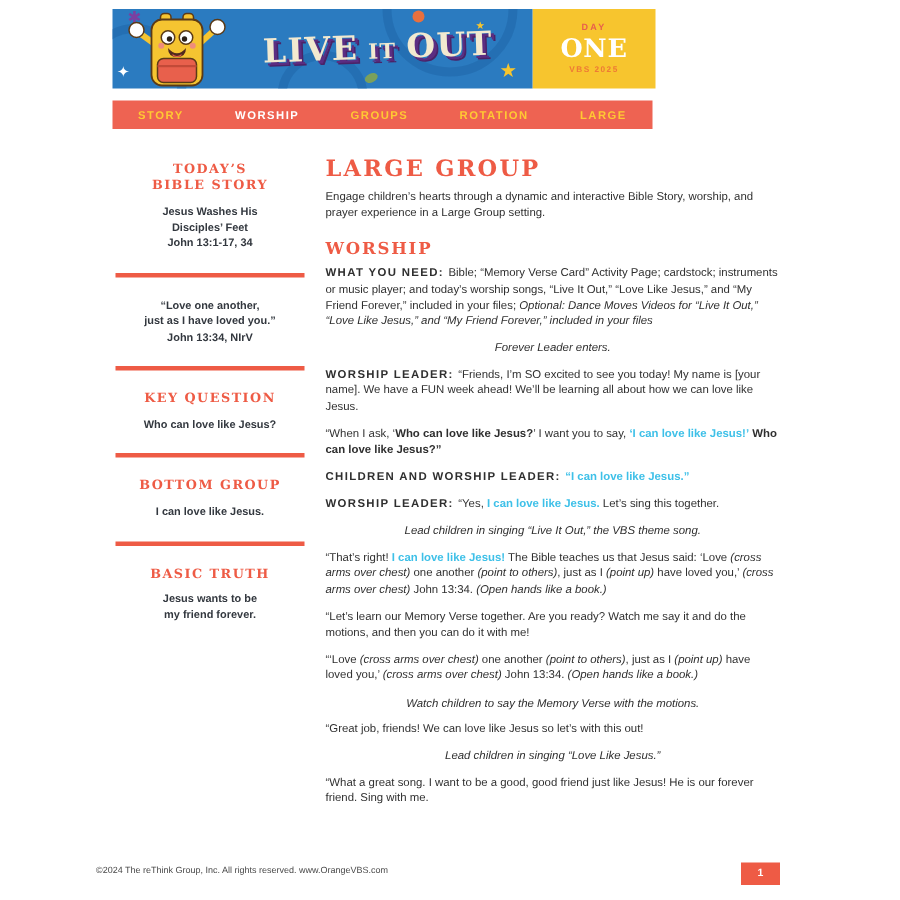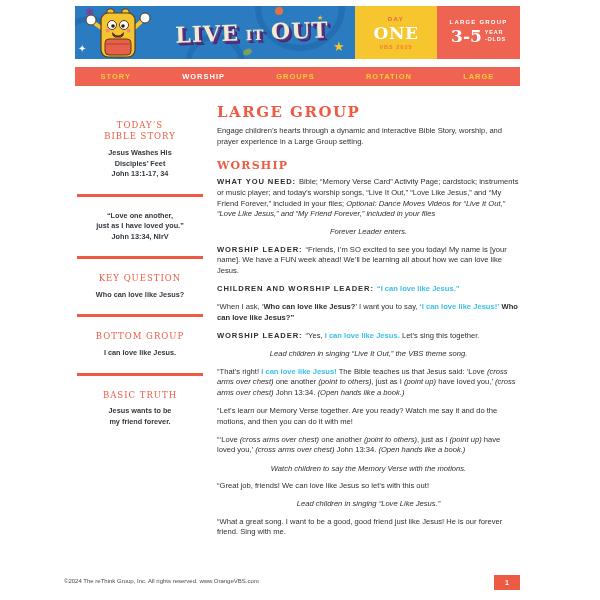--- a/index.html
+++ b/index.html
@@ -33,30 +33,30 @@
   .banner-yellow .val { font-family:"DejaVu Serif", serif; font-weight:bold; font-size:17px; color:#ffffff; letter-spacing:.5px; }
   .banner-yellow .sub { font-size:5.5px; font-weight:bold; letter-spacing:1px; color:#ee7a35; }
 
   .banner-red { width:83px; height:53px; background:#ee6352; display:flex; flex-direction:column; align-items:center; justify-content:center; gap:1px; color:#fff; }
   .banner-red .lbl { font-size:6px; font-weight:bold; letter-spacing:1.2px; }
   .banner-red .valrow { display:flex; align-items:center; gap:3px; }
   .banner-red .val { font-family:"DejaVu Serif", serif; font-weight:bold; font-size:17px; }
   .banner-red .yearolds { display:flex; flex-direction:column; font-size:5.5px; font-weight:bold; letter-spacing:.8px; line-height:1.3; }
 
   
-  .nav { position:absolute; left:75px; top:67px; width:445px; height:19px; background:#ee6352;
+  .nav { position:absolute; left:75px; top:67px; width:360px; height:19px; background:#ee6352;
          display:flex; align-items:center; justify-content:space-around; }
   .nav-item { font-size:7.5px; font-weight:bold; letter-spacing:1px; color:#ffc933; cursor:pointer; }
   .nav-item.active { color:#ffffff; }
 
   
   .columns { position:absolute; left:75px; top:103px; width:445px; display:flex; }
   .sidebar { width:130px; padding-top:5px; text-align:center; }
-  .sb-title { font-family:"DejaVu Serif", serif; font-weight:normal; font-size:8.5px; letter-spacing:1px;
-              color:#ee5b45; line-height:1.35; margin-bottom:5px;margin-top:12px; }
+  .sb-title { font-family:"DejaVu Serif", serif; font-weight:bold; font-size:8.5px; letter-spacing:1px;
+              color:#ee5b45; line-height:1.35; margin-bottom:5px; }
   .sb-body { font-size:7.3px; font-weight:bold; color:#33383f; line-height:1.45; white-space:pre-line; }
   .sb-divider { height:3px; background:#ee5b45; margin:14px 2px 14px 2px; }
 
   .main { width:303px; margin-left:12px; }
   .main-title { font-family:"DejaVu Serif", serif; font-weight:bold; font-size:15px; letter-spacing:1.5px;
                 color:#ee5b45; margin-bottom:5px; }
   .intro { font-size:7.6px; color:#2f2f2f; line-height:1.4; margin-bottom:12px; }
   .section-title { font-family:"DejaVu Serif", serif; font-weight:bold; font-size:11px; letter-spacing:1.2px;
                    color:#ee5b45; margin-bottom:5px; }
   .script p.para { font-size:7.6px; color:#2f2f2f; line-height:1.4; margin-bottom:7.5px; }
@@ -107,30 +107,20 @@
         <rect x="22" y="31" width="26" height="16" rx="4" fill="#e8604c" stroke="#5b3a16" stroke-width="1"></rect>
         <line x1="22" y1="36" x2="48" y2="36" stroke="#c24a38" stroke-width="1.5"></line>
       </svg>
       <div class="logo"><span class="big">LIVE</span> <span class="small">IT</span> <span class="big">OUT</span></div>
     </div>
     <div class="banner-yellow">
       <div class="lbl">DAY</div>
       <div class="val">ONE</div>
       <div class="sub">VBS 2025</div>
     </div>
-    <div class="banner-red">
-      <div class="lbl">LARGE GROUP</div>
-      <div class="valrow">
-        <span class="val">3-5</span>
-        <span class="yearolds">
-          <span>YEAR</span>
-          <span>-OLDS</span>
-        </span>
-      </div>
-    </div>
   </div>
 
   <div class="nav" id="nav">
       <div class="nav-item">STORY</div>
       <div class="nav-item active">WORSHIP</div>
       <div class="nav-item">GROUPS</div>
       <div class="nav-item">ROTATION</div>
       <div class="nav-item">LARGE</div>
     </div>
 
@@ -157,22 +147,22 @@
 my friend forever.</div>
       </div>
     <div class="main">
       <div class="main-title">LARGE GROUP</div>
       <div class="intro">Engage children’s hearts through a dynamic and interactive Bible Story, worship, and prayer experience in a Large Group setting.</div>
       <div class="section-title">WORSHIP</div>
       <div class="script" id="script">
           <p class="para"><span class="run-label">WHAT YOU NEED: </span><span class="run-plain">Bible; “Memory Verse Card” Activity Page; cardstock; instruments or music player; and today’s worship songs, “Live It Out,” “Love Like Jesus,” and “My Friend Forever,” included in your files; </span><span class="run-italic">Optional: Dance Moves Videos for “Live It Out,” “Love Like Jesus,” and “My Friend Forever,” included in your files</span></p>
           <p class="stage">Forever Leader enters.</p>
           <p class="para"><span class="run-label">WORSHIP LEADER: </span><span class="run-plain">“Friends, I’m SO excited to see you today! My name is [your name]. We have a FUN week ahead! We’ll be learning all about how we can love like Jesus.</span></p>
+          <p class="para"><span class="run-plain">“When I ask, ‘</span><span class="run-bold">Who can love like Jesus?</span><span class="run-plain">’ I want you to say, </span><span class="run-blue">‘I can love like Jesus!’</span><span class="run-plain"> </span><span class="run-bold">Who can love like Jesus?”</span></p>
           <p class="para"><span class="run-label">CHILDREN AND WORSHIP LEADER: </span><span class="run-blue">“I can love like Jesus.”</span></p>
-          <p class="para"><span class="run-plain">“When I ask, ‘</span><span class="run-bold">Who can love like Jesus?</span><span class="run-plain">’ I want you to say, </span><span class="run-blue">‘I can love like Jesus!’</span><span class="run-plain"> </span><span class="run-bold">Who can love like Jesus?”</span></p>
           <p class="para"><span class="run-label">WORSHIP LEADER: </span><span class="run-plain">“Yes, </span><span class="run-blue">I can love like Jesus.</span><span class="run-plain"> Let’s sing this together.</span></p>
           <p class="stage">Lead children in singing “Live It Out,” the VBS theme song.</p>
           <p class="para"><span class="run-plain">“That’s right! </span><span class="run-blue">I can love like Jesus!</span><span class="run-plain"> The Bible teaches us that Jesus said: ‘Love </span><span class="run-italic">(cross arms over chest)</span><span class="run-plain"> one another </span><span class="run-italic">(point to others)</span><span class="run-plain">, just as I </span><span class="run-italic">(point up)</span><span class="run-plain"> have loved you,’ </span><span class="run-italic">(cross arms over chest)</span><span class="run-plain"> John 13:34. </span><span class="run-italic">(Open hands like a book.)</span></p>
           <p class="para"><span class="run-plain">“Let’s learn our Memory Verse together. Are you ready? Watch me say it and do the motions, and then you can do it with me!</span></p>
           <p class="para"><span class="run-plain">“‘Love </span><span class="run-italic">(cross arms over chest)</span><span class="run-plain"> one another </span><span class="run-italic">(point to others)</span><span class="run-plain">, just as I </span><span class="run-italic">(point up)</span><span class="run-plain"> have loved you,’ </span><span class="run-italic">(cross arms over chest)</span><span class="run-plain"> John 13:34. </span><span class="run-italic">(Open hands like a book.)</span></p>
           <p class="stage">Watch children to say the Memory Verse with the motions.</p>
           <p class="para"><span class="run-plain">“Great job, friends! We can love like Jesus so let’s with this out!</span></p>
           <p class="stage">Lead children in singing “Love Like Jesus.”</p>
           <p class="para"><span class="run-plain">“What a great song. I want to be a good, good friend just like Jesus! He is our forever friend. Sing with me.</span></p>
         </div>

